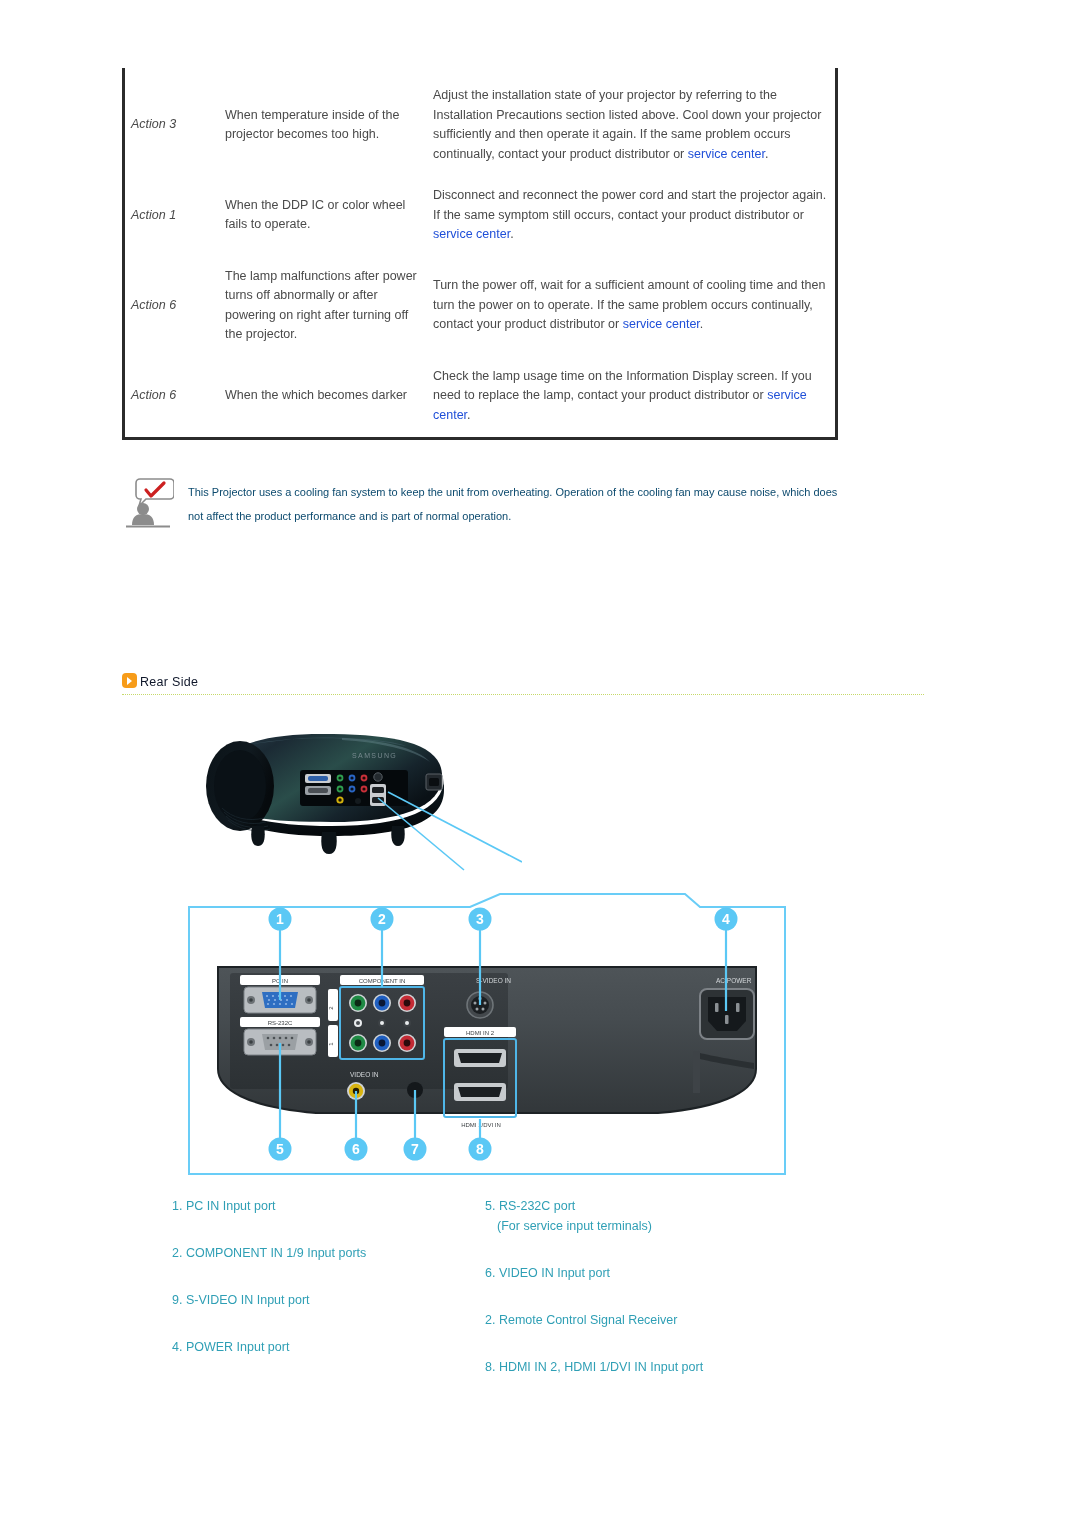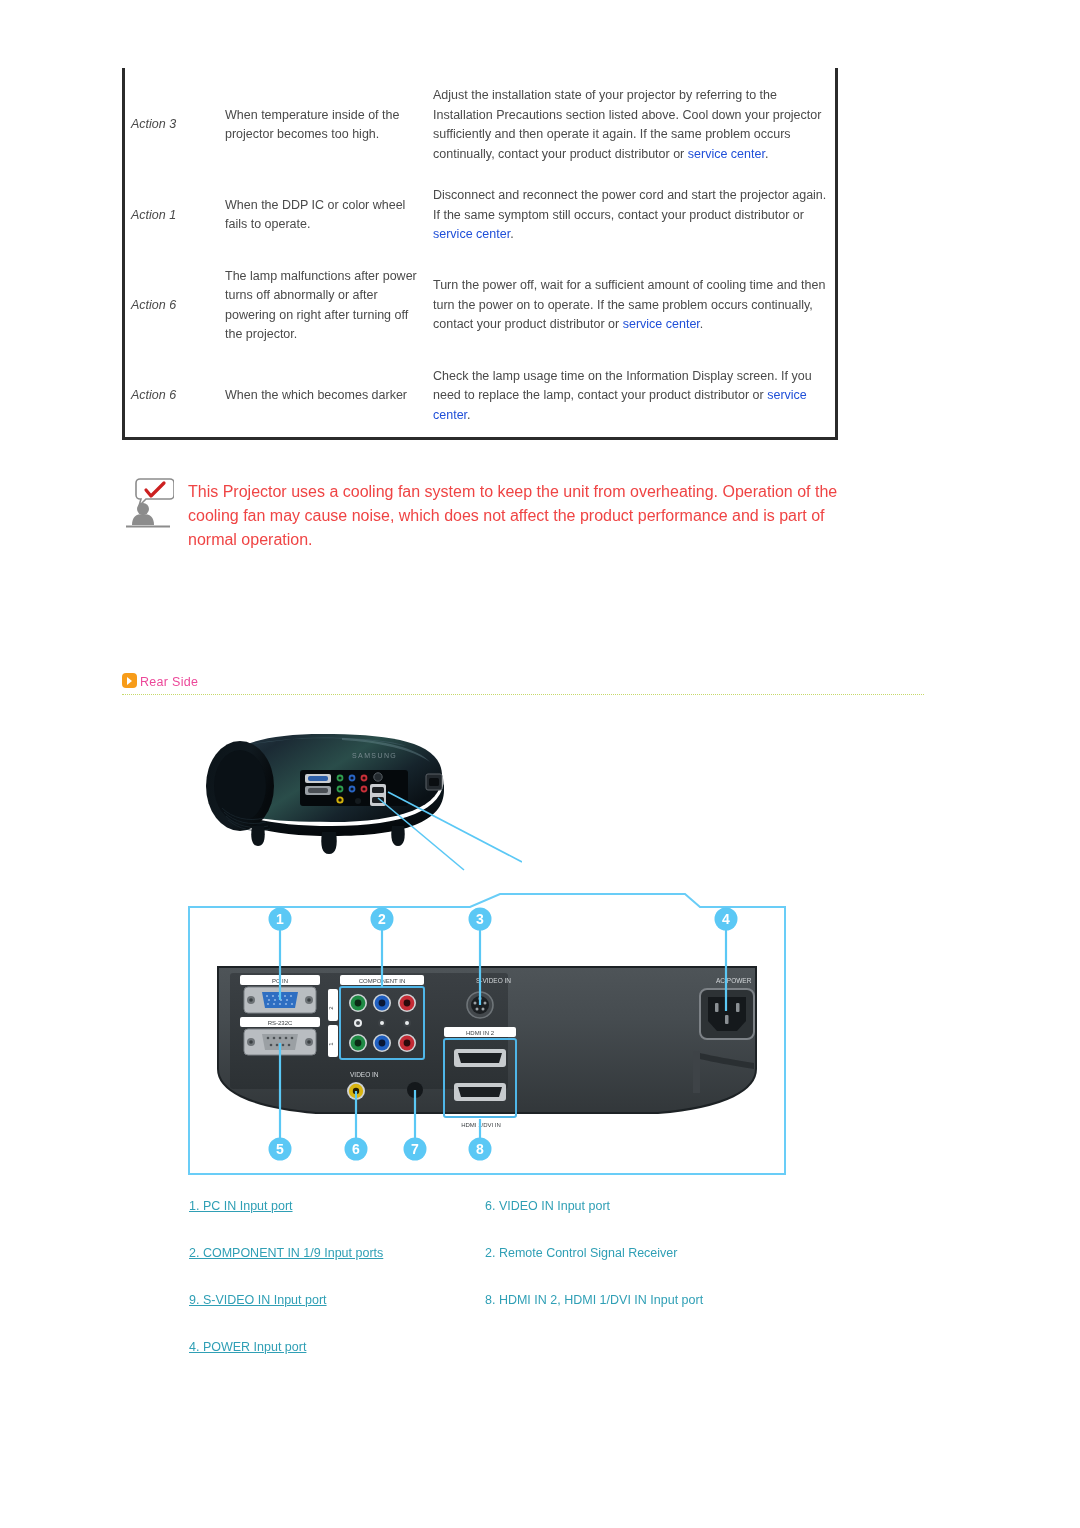--- a/index.html
+++ b/index.html
@@ -48,23 +48,23 @@
     width:712px;
     display:flex;
     align-items:flex-start;
   }
   .note-icon{
     width:48px;height:52px;flex:0 0 48px;
     margin-right:14px;
     position:relative;
   }
   .note-text{
-    font-size:16px;
+    font-size:11px;
     line-height:24px;
-    color:#ef4444;
+    color:#0c4a6e;
     padding-top:4px;
   }
 
   
   .section-head{
     position:absolute;
     left:122px; top:672px;
     width:800px;
     height:24px;
   }
@@ -81,21 +81,21 @@
     content:"";
     position:absolute;
     left:5px;top:3.5px;
     width:0;height:0;
     border-left:5px solid #fff;
     border-top:4px solid transparent;
     border-bottom:4px solid transparent;
   }
   .sec-title{
     font-size:12.5px;
-    color:#ec4899;
+    color:#0f172a;
     letter-spacing:.3px;
   }
   .sec-rule{
     position:absolute;
     left:122px; top:694px;
     width:802px;
     border-top:1px dotted #c6d96a;
   }
 
   
@@ -117,21 +117,21 @@
     position:absolute;
     left:172px; top:1196px;
     width:700px;
     font-size:12.5px;
     color:#2f9fb5;
   }
   .legend-col{
     position:absolute;
     top:0;
   }
-  .legend-col.left{left:17px;width:300px;text-decoration:underline;}
+  .legend-col.left{left:0;width:300px;}
   .legend-col.right{left:313px;width:330px;}
   .legend-item{
     margin-bottom:27px;
     line-height:20px;
     color:#2f9fb5;
     white-space:nowrap;
   }
   .legend-item .sub{display:block;padding-left:12px;}
 </style>
 </head>
@@ -459,17 +459,18 @@
 </div>
 
 <div class="legend">
   <div class="legend-col left" id="legend-left">
       <div class="legend-item">1. PC IN Input port</div>
       <div class="legend-item">2. COMPONENT IN 1/9 Input ports</div>
       <div class="legend-item">9. S-VIDEO IN Input port</div>
       <div class="legend-item">4. POWER Input port</div>
     </div>
   <div class="legend-col right" id="legend-right">
+      <div class="legend-item">5. RS-232C port<span class="sub">(For service input terminals)</span></div>
       <div class="legend-item">6. VIDEO IN Input port</div>
       <div class="legend-item">2. Remote Control Signal Receiver</div>
       <div class="legend-item">8. HDMI IN 2, HDMI 1/DVI IN Input port</div>
     </div>
 </div>
 
 </body></html>

